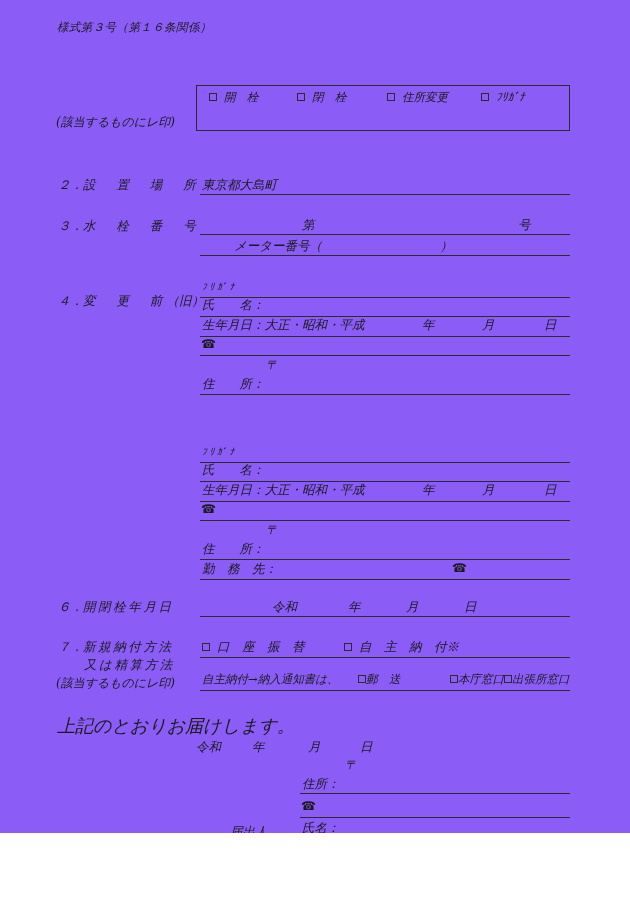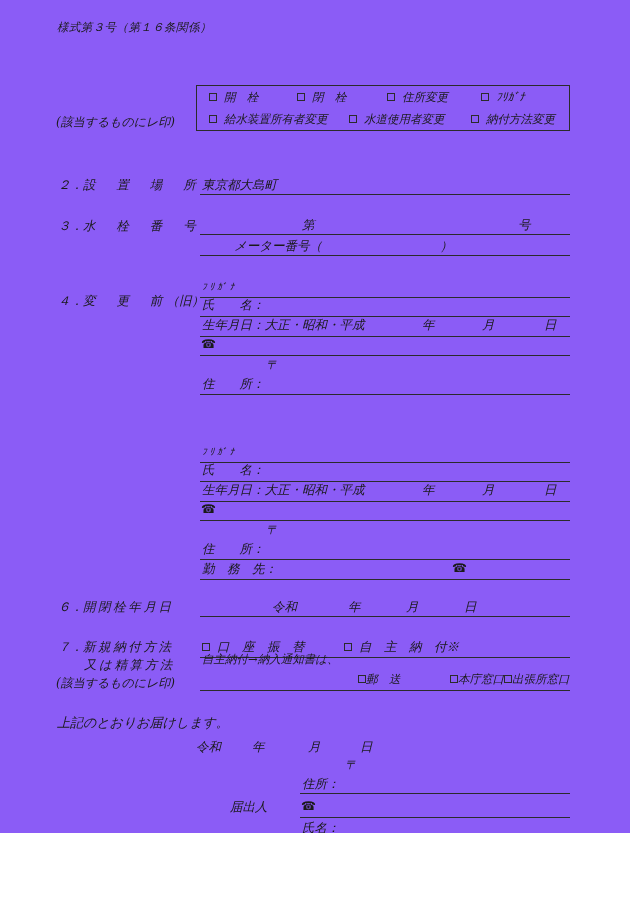--- a/index.html
+++ b/index.html
@@ -127,21 +127,21 @@
     display: inline-block;
     width: 8px;
     height: 8px;
     border: 1px solid #2b2b2b;
     box-sizing: border-box;
     vertical-align: middle;
     position: relative;
     top: -1px;
   }
   .closing {
-    font-size: 13px;
+    font-size: 18px;
     white-space: nowrap;
   }
   .addressee {
     font-size: 13px;
     white-space: nowrap;
     letter-spacing: 0.3px;
   }
 </style>
 </head>
 <body>
@@ -152,25 +152,20 @@
 
   <div class="abs sub-label" style="top:114px;">(該当するものにレ印)</div>
 
   <div class="abs reason-box">
     <div class="reason-row r1">
       <span class="cbitem" style="left:12px;"><span class="cb"></span><span class="cb-gap"></span><span>開　栓</span></span>
       <span class="cbitem" style="left:100px;"><span class="cb"></span><span class="cb-gap"></span><span>閉　栓</span></span>
       <span class="cbitem" style="left:190px;"><span class="cb"></span><span class="cb-gap"></span><span>住所変更</span></span>
       <span class="cbitem" style="left:284px;"><span class="cb"></span><span class="cb-gap"></span><span>ﾌﾘｶﾞﾅ</span></span>
     </div>
-    <div class="reason-row r2">
-      <span class="cbitem" style="left:12px;"><span class="cb"></span><span class="cb-gap"></span><span>給水装置所有者変更</span></span>
-      <span class="cbitem" style="left:152px;"><span class="cb"></span><span class="cb-gap"></span><span>水道使用者変更</span></span>
-      <span class="cbitem" style="left:274px;"><span class="cb"></span><span class="cb-gap"></span><span>納付方法変更</span></span>
-    </div>
   </div>
 
   <div class="abs sec-label" style="top:177px;"><span class="num">２．</span><span class="spread">設　置　場　所</span></div>
   <div class="abs value" style="left:202px; top:177px;">東京都大島町</div>
   <div class="abs rule" style="left:200px; top:194px; width:370px;"></div>
 
   <div class="abs sec-label" style="top:218px;"><span class="num">３．</span><span class="spread">水　栓　番　号</span></div>
   <div class="abs ftext" style="left:302px; top:217px;">第</div>
   <div class="abs ftext" style="left:518px; top:217px;">号</div>
   <div class="abs rule" style="left:200px; top:234px; width:370px;"></div>
@@ -234,39 +229,39 @@
   <div class="abs rule" style="left:200px; top:616px; width:370px;"></div>
 
   <div class="abs sec-label" style="top:639px;"><span class="num">７．</span><span class="spread-sm">新規納付方法</span></div>
   <div class="abs sec-label" style="left:84px; top:657px;"><span class="spread-sm">又は精算方法</span></div>
   <div class="abs sub-label" style="top:675px;">(該当するものにレ印)</div>
 
   <div class="abs ftext" style="left:202px; top:639px;text-align:center;"><span class="mini-cb"></span><span class="cb-gap"></span><span>口　座　振　替</span></div>
   <div class="abs ftext" style="left:344px; top:639px;"><span class="mini-cb"></span><span class="cb-gap"></span><span>自　主　納　付※</span></div>
   <div class="abs rule" style="left:200px; top:657px; width:370px;"></div>
 
-  <div class="abs ftext-sm" style="left:202px; top:652px;">自主納付→納入通知書は、</div>
+  <div class="abs ftext-sm" style="left:202px; top:672px;">自主納付→納入通知書は、</div>
   <div class="abs ftext-sm" style="left:358px; top:672px;"><span class="mini-cb"></span><span>郵　送</span></div>
   <div class="abs ftext-sm" style="left:434px; top:672px;padding-left:16px;"><span class="mini-cb"></span><span>本庁窓口</span></div>
   <div class="abs ftext-sm" style="left:504px; top:672px;"><span class="mini-cb"></span><span>出張所窓口</span></div>
   <div class="abs rule" style="left:200px; top:690px; width:370px;"></div>
 
   <div class="abs closing" style="left:57px; top:714px;">上記のとおりお届けします。</div>
 
   <div class="abs ftext" style="left:196px; top:739px;">令和</div>
   <div class="abs ftext" style="left:252px; top:739px;">年</div>
   <div class="abs ftext" style="left:308px; top:739px;">月</div>
   <div class="abs ftext" style="left:360px; top:739px;">日</div>
 
   <div class="abs postal" style="left:345px; top:757px;">〒</div>
 
   <div class="abs ftext" style="left:302px; top:776px;">住所：</div>
   <div class="abs rule" style="left:300px; top:793px; width:270px;"></div>
 
-  <div class="abs ftext" style="left:230px; top:799px;">届出人</div>
+  <div class="abs ftext" style="left:230px; top:824px;">届出人</div>
   <div class="abs tel" style="left:301px; top:799px;">☎</div>
   <div class="abs rule" style="left:300px; top:817px; width:270px;"></div>
 
   <div class="abs ftext" style="left:302px; top:820px;">氏名：</div>
   <div class="abs rule" style="left:300px; top:838px; width:270px;"></div>
 
 
 </div>
 
 </body></html>

